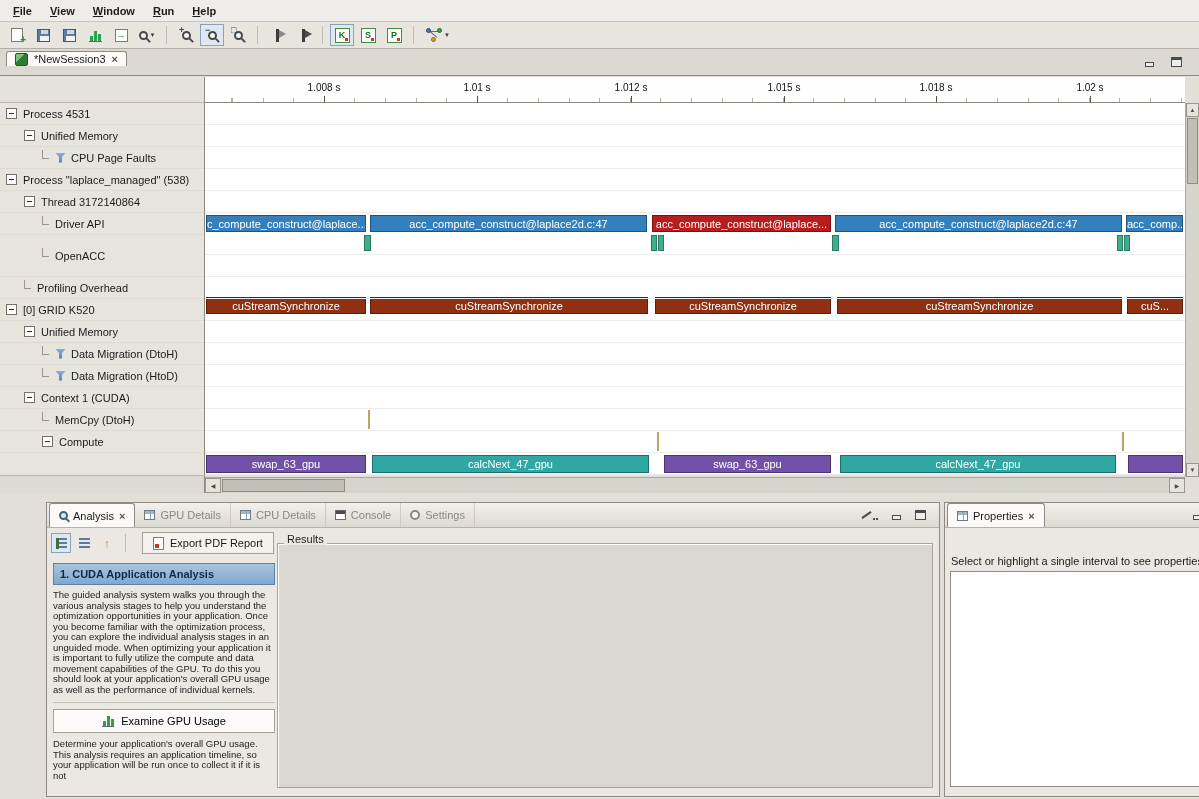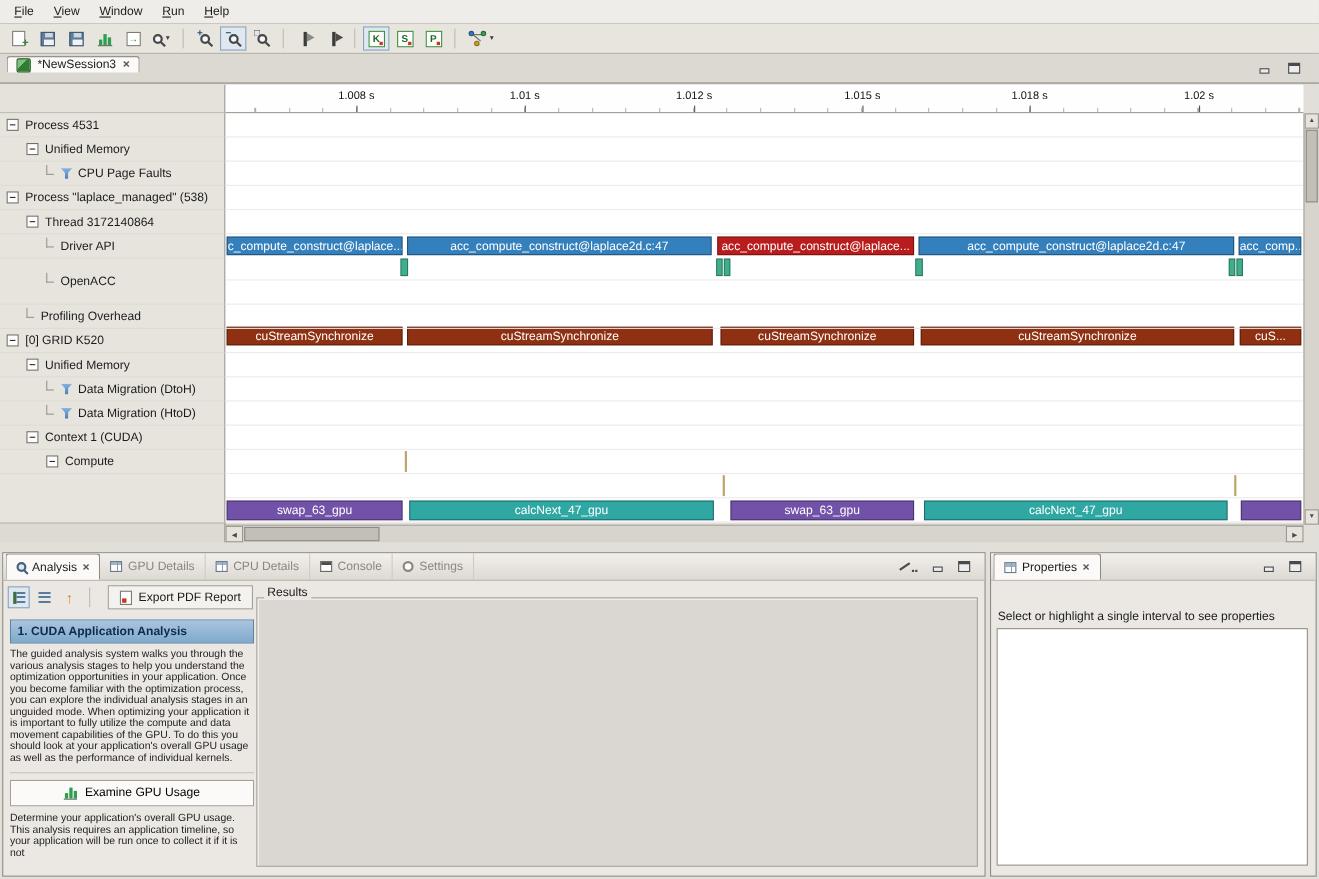--- a/index.html
+++ b/index.html
@@ -1,21 +1,21 @@
 <!DOCTYPE html>
 <html><head>
 <meta charset="utf-8">
 <style>
   * { margin:0; padding:0; box-sizing:border-box; }
   html,body { width:1199px; height:799px; overflow:hidden; }
   body { font-family:"Liberation Sans", sans-serif; font-size:11px; color:#1b1b1b; background:#e2dfd9; position:relative; }
 
   
   .mb { position:absolute; left:0; top:0; width:1199px; height:22px; background:#efede9; border-bottom:1px solid #c8c4bd; display:flex; align-items:center; padding-left:4px; }
-  .mi { padding:3px 9px; cursor:default; }
+  .mi { padding:3px 9px; cursor:default;font-weight:bold; }
   .mi::first-letter { text-decoration:underline; }
 
   
   .tb { position:absolute; left:0; top:22px; width:1199px; height:27px; background:#e8e5df; border-bottom:1px solid #b3afa7; display:flex; align-items:center; padding-left:5px; gap:2px; }
   .tbtn { width:24px; height:22px; display:flex; align-items:center; justify-content:center; position:relative; border:1px solid transparent; }
   .tbtn.pressed { background:#dfe8f0; border:1px solid #8ba2ba; }
   .sep { width:1px; height:18px; background:#bfbbb3; margin:0 5px; flex:none; }
   .drop { font-size:6px; color:#3c3c3c; margin-left:2px; }
 
   .ic-page { width:12px; height:14px; background:#fdfdfd; border:1px solid #7d7a73; position:relative; }
@@ -75,21 +75,21 @@
   .mtick { position:absolute; top:1px; bottom:1px; width:2px; background:#bfa468; }
 
   
   .vscroll { position:absolute; left:1185px; top:103px; width:14px; height:374px; background:#d7d4ce; border-left:1px solid #aaa69e; }
   .hscroll { position:absolute; left:205px; top:477px; width:980px; height:16px; background:#d7d4ce; border-top:1px solid #aaa69e; }
   .sbtn { position:absolute; background:#e6e3dd; border:1px solid #9b978f; display:flex; align-items:center; justify-content:center; font-size:6px; color:#4a4a4a; }
   .thumb { position:absolute; background:#c2bfb8; border:1px solid #8f8b84; }
   .below-side { position:absolute; left:0; top:475px; width:205px; height:18px; background:#ddd9d3; border-right:1px solid #8e8a82; border-top:1px solid #b9b5ae; }
 
   
-  .panel { position:absolute; top:502px; height:295px; border:1px solid #8e8a82; background:#ebe8e3; overflow:hidden; }
+  .panel { position:absolute; top:502px; height:295px; border:1px solid #8e8a82; background:#ebe8e3; overflow:hidden;margin-left:44px; }
   .panel-analysis { left:2px; width:894px; }
   .panel-props { left:900px; width:297px; }
   .ptabs { position:absolute; left:0; top:0; right:0; height:25px; background:linear-gradient(#f2f0ec,#ddd9d3); border-bottom:1px solid #b6b2aa; display:flex; align-items:flex-end; }
   .ptab { height:24px; display:flex; align-items:center; gap:5px; padding:0 9px; color:#8a8780; border-right:1px solid #cfcbc4; }
   .ptab.active { background:#fbfaf8; color:#1b1b1b; border:1px solid #8e8a82; border-bottom:none; border-radius:3px 3px 0 0; margin-left:2px; }
   .ic-grid { width:11px; height:10px; border:1px solid #6b7b8c; background:linear-gradient(90deg,transparent 0 5px,#8ba0b4 5px 6px,transparent 6px),linear-gradient(#9fb4c8 0 3px,#fdfdfd 3px); flex:none; }
   .ic-console { width:11px; height:10px; border:1px solid #6b6b6b; background:linear-gradient(#4a4a4a 0 3px,#fdfdfd 3px); flex:none; }
   .ic-gear { width:10px; height:10px; border:2px solid #8a8780; border-radius:50%; flex:none; background:#fdfdfd; }
   .ic-anamag { width:9px; height:9px; border:2px solid #47617c; border-radius:50%; position:relative; background:#dce9f4; flex:none; }
   .ic-anamag::after { content:""; position:absolute; width:5px; height:2px; background:#47617c; transform:rotate(45deg); right:-4px; bottom:-3px; }
@@ -277,20 +277,24 @@
   <div class="srow lvl2" style="height:22px">
       <span class="elbow"></span>
       <span class="funnel"></span>
       <span>Data Migration (HtoD)</span>
     </div>
   <div class="srow lvl1" style="height:22px">
       <span class="minus"></span>
       <span>Context 1 (CUDA)</span>
     </div>
   <div class="srow lvl2" style="height:22px">
+      <span class="elbow"></span>
+      <span>MemCpy (DtoH)</span>
+    </div>
+  <div class="srow lvl2" style="height:22px">
       <span class="minus"></span>
       <span>Compute</span>
     </div>
 </div>
 
 <div class="tl-chart">
   <div class="crow" style="height:22px"></div>
   <div class="crow" style="height:22px"></div>
   <div class="crow" style="height:22px"></div>
   <div class="crow" style="height:22px"></div>

